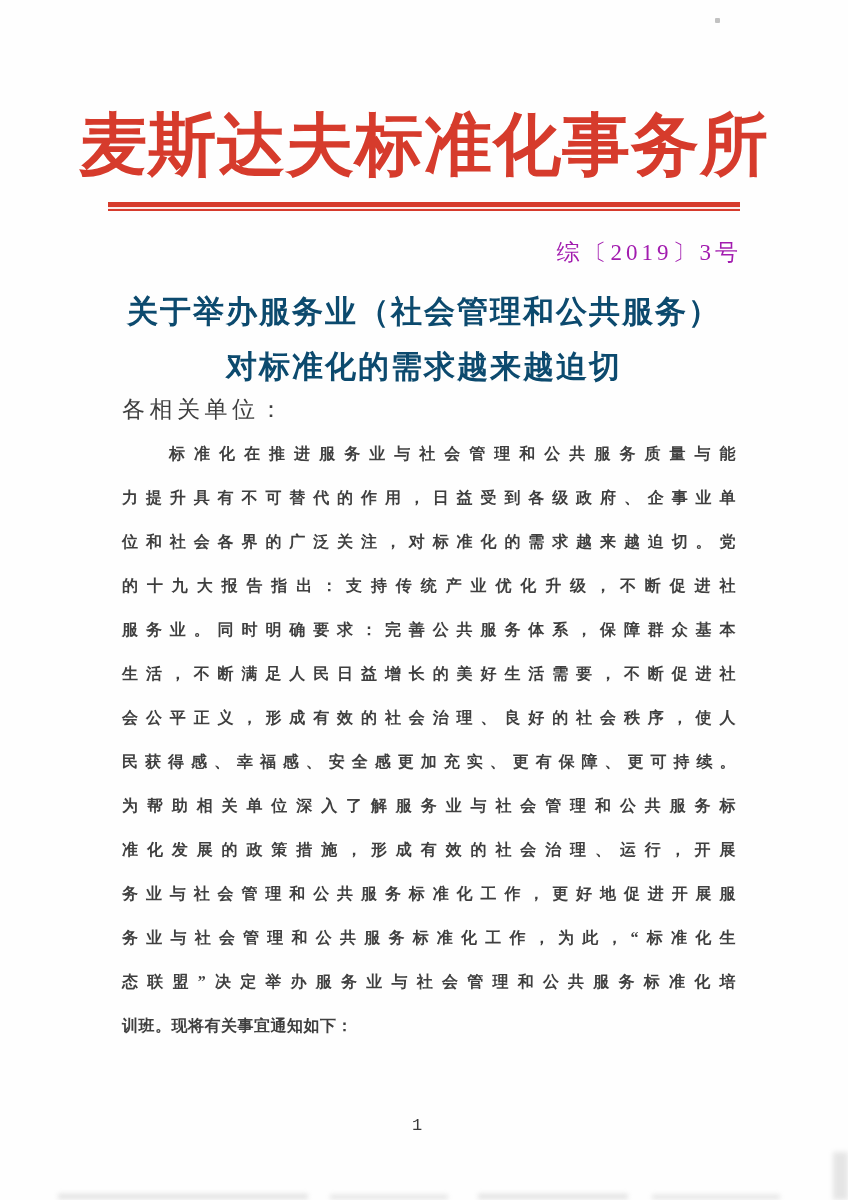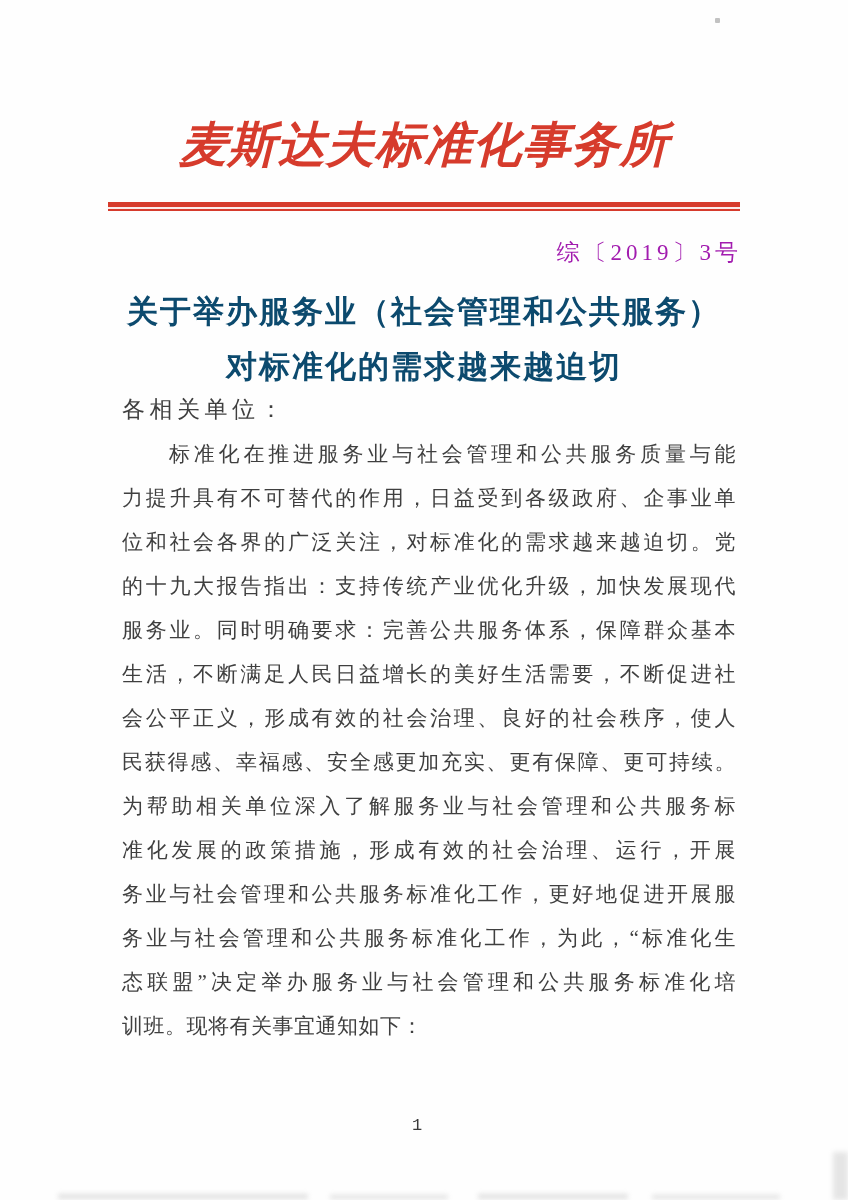--- a/index.html
+++ b/index.html
@@ -11,26 +11,25 @@
     font-family: "Liberation Serif", "DejaVu Serif", serif;
     color: var(--ink, #3f3f3f);
   }
   .page { position: absolute; inset: 0; }
 
   .letterhead {
     position: absolute;
     top: 104px; left: 0; right: 0;
     margin: 0;
     text-align: center;
-    font-size: 48px;
+    font-size: 68px;
     line-height: 82px;
     font-weight: bold;
     letter-spacing: 1px;
     color: var(--accent, #d63b2c);
-    font-style: italic;
   }
 
   .red-rule {
     position: absolute;
     top: 202px; left: 108px;
     width: 632px; height: 9px;
     background: var(--accent, #d63b2c);
   }
   .red-rule::after {
     content: "";
@@ -70,24 +69,25 @@
   }
 
   .body-block {
     position: absolute;
     top: 432px; left: 122px;
     width: 614px;
   }
   .bodyline {
     height: 44px;
     line-height: 44px;
-    font-size: 21px;
+    font-size: 16px;
     letter-spacing: 0.5px;
     white-space: nowrap;
     color: var(--ink, #3f3f3f);
+    font-weight: bold;
   }
   .bodyline.just {
     white-space: normal;
     text-align: justify;
     text-align-last: justify;
   }
   .bodyline.indent { text-indent: 47px; }
 
   .page-number {
     position: absolute;
@@ -135,21 +135,21 @@
     <div>关于举办服务业（社会管理和公共服务）</div>
     <div>对标准化的需求越来越迫切</div>
   </div>
 
   <div class="salutation">各相关单位：</div>
 
   <div class="body-block">
     <div class="bodyline just indent">标准化在推进服务业与社会管理和公共服务质量与能</div>
     <div class="bodyline just">力提升具有不可替代的作用，日益受到各级政府、企事业单</div>
     <div class="bodyline just">位和社会各界的广泛关注，对标准化的需求越来越迫切。党</div>
-    <div class="bodyline just">的十九大报告指出：支持传统产业优化升级，加快发展现代</div>
+    <div class="bodyline just">的十九大报告指出：支持传统产业优化升级，不断促进社</div>
     <div class="bodyline just">服务业。同时明确要求：完善公共服务体系，保障群众基本</div>
     <div class="bodyline just">生活，不断满足人民日益增长的美好生活需要，不断促进社</div>
     <div class="bodyline just">会公平正义，形成有效的社会治理、良好的社会秩序，使人</div>
     <div class="bodyline just">民获得感、幸福感、安全感更加充实、更有保障、更可持续。</div>
     <div class="bodyline just">为帮助相关单位深入了解服务业与社会管理和公共服务标</div>
     <div class="bodyline just">准化发展的政策措施，形成有效的社会治理、运行，开展</div>
     <div class="bodyline just">务业与社会管理和公共服务标准化工作，更好地促进开展服</div>
     <div class="bodyline just">务业与社会管理和公共服务标准化工作，为此，“标准化生</div>
     <div class="bodyline just">态联盟”决定举办服务业与社会管理和公共服务标准化培</div>
     <div class="bodyline">训班。现将有关事宜通知如下：</div>

